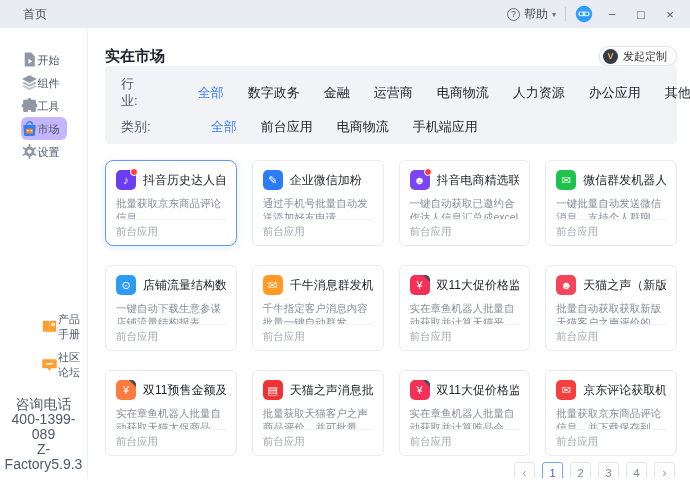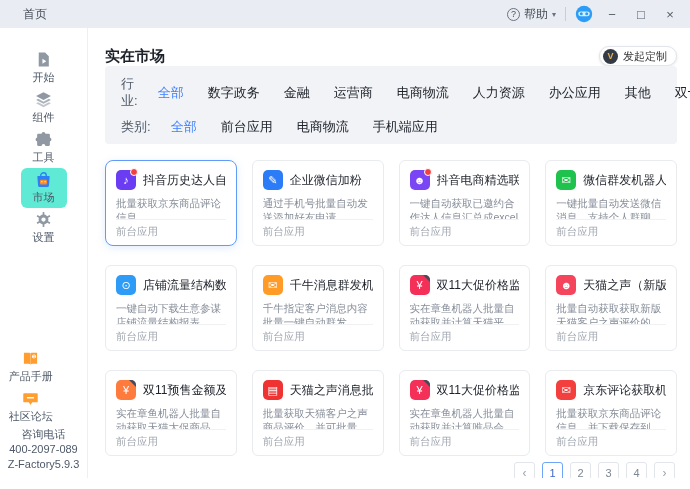--- a/index.html
+++ b/index.html
@@ -15,44 +15,44 @@
     line-height:11px;text-align:center;box-sizing:border-box;}
   .caret{font-size:8px;color:#6A7280;}
   .tb-divider{width:1px;height:14px;background:#C9CED6;}
   .robot{width:18px;height:18px;display:flex;cursor:pointer;}
   .winbtn{width:20px;text-align:center;font-size:13px;color:#555D68;cursor:pointer;}
   
   .appbody{flex:1;display:flex;min-height:0;}
   .sidebar{flex:0 0 88px;width:88px;box-sizing:border-box;background:#fff;
     border-right:1px solid #EDF0F3;display:flex;flex-direction:column;align-items:center;
     padding:20px 0 6px;}
-  .side-item{width:46px;padding:3px 0;border-radius:6px;display:flex;flex-direction:column;
+  .side-item{width:46px;padding:3px 0;border-radius:6px;display:flex;flex-direction:row;
     align-items:center;cursor:pointer;}
-  .side-item.active{background:#5eead4;}
+  .side-item.active{background:#c4b5fd;}
   .side-icon{width:17px;height:17px;}
   .side-icon svg{width:17px;height:17px;display:block;}
   .side-label{font-size:11px;color:#4E5969;margin-top:2px;}
-  .side-bottom{margin-top:auto;display:flex;flex-direction:column;align-items:flex-start;}
-  .contact{text-align:center;font-size:11px;color:#4E5969;line-height:15px;}
+  .side-bottom{margin-top:auto;display:flex;flex-direction:column;align-items:flex-end;}
+  .contact{margin-top:14px;text-align:center;font-size:14px;color:#4E5969;line-height:15px;}
   
   .main{flex:1;min-width:0;box-sizing:border-box;padding:18px 13px 0 17px;display:flex;
     flex-direction:column;background:#fff;}
   .main-head{display:flex;align-items:center;justify-content:space-between;height:20px;}
   .page-title{font-size:15px;font-weight:bold;color:#1D2129;margin:0;}
   .customize{display:flex;align-items:center;gap:5px;height:20px;padding:0 9px 0 3px;
     border-radius:10px;border:1px solid #E2E5EA;background:#fff;font-size:11px;color:#333;
     box-shadow:0 1px 3px rgba(0,0,0,.10);cursor:pointer;}
   .v-badge{width:15px;height:15px;border-radius:50%;background:#343B47;color:#E5B34C;
     font-size:9px;font-weight:bold;display:flex;align-items:center;justify-content:center;}
   .filterbox{background:#F1F3F6;border-radius:4px;padding:9px 16px;}
   .filter-row{display:flex;align-items:center;font-size:13px;color:#1D2129;line-height:17px;flex-wrap:nowrap;}
   .filter-row + .filter-row{margin-top:9px;text-align:right;}
   .f-label{color:#4E5969;margin-right:20px;}
   .f-opt{margin-right:24px;cursor:pointer;white-space:nowrap;}
-  .f-opt.sel{color:#3D7FFF;}
+  .f-opt.sel{color:#3D7FFF;margin-left:40px;}
   .grid{margin-top:16px;display:grid;grid-template-columns:repeat(4,1fr);gap:19px 15px;}
   .card{height:86px;box-sizing:border-box;background:#fff;border:1px solid #E9EBEF;border-radius:6px;
     padding:9px 10px 6px;display:flex;flex-direction:column;cursor:pointer;min-width:0;}
   .card.selected{border-color:#5F9BF7;border-radius:8px;box-shadow:0 2px 8px rgba(95,155,247,.18);}
   .card-head{display:flex;align-items:center;min-width:0;}
   .app-icon{width:20px;height:20px;border-radius:5px;flex:0 0 20px;display:flex;align-items:center;
     justify-content:center;color:#fff;font-size:11px;line-height:1;position:relative;}
   .badge-dot{position:absolute;top:-2px;right:-2px;width:6px;height:6px;border-radius:50%;
     background:#F53F3F;border:1px solid #fff;}
   .badge-fold{position:absolute;top:0;right:0;width:0;height:0;border-style:solid;
@@ -174,21 +174,21 @@
                 <svg viewBox="0 0 16 16">
                   <path fill="#FF9D2E" d="M2 3h12a.8.8 0 01.8.8v7a.8.8 0 01-.8.8H9.6L8 14.1l-1.6-2.5H2a.8.8 0 01-.8-.8v-7A.8.8 0 012 3z"></path>
                   <path d="M5.2 7.3h5.6" stroke="#fff" stroke-width="1.3" stroke-linecap="round"></path>
                 </svg>
               </span>
               <span class="side-label">社区论坛</span>
             </div>
           </div>
         <div class="contact">
           <div>咨询电话</div>
-          <div>400-2097-089</div>
+          <div>400-1399-089</div>
           <div>Z-Factory5.9.3</div>
         </div>
       </div>
     </aside>
 
     <main class="main">
       <div class="main-head">
         <h1 class="page-title">实在市场</h1>
         <button class="customize">
           <span class="v-badge">V</span>

